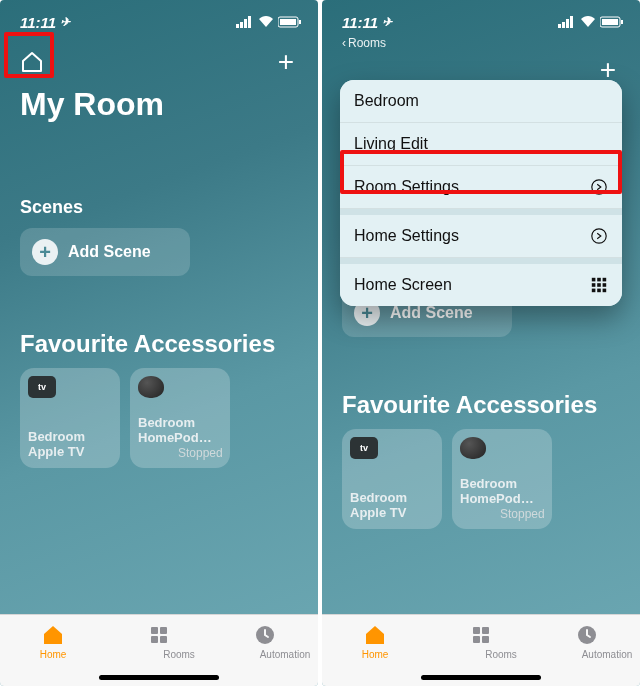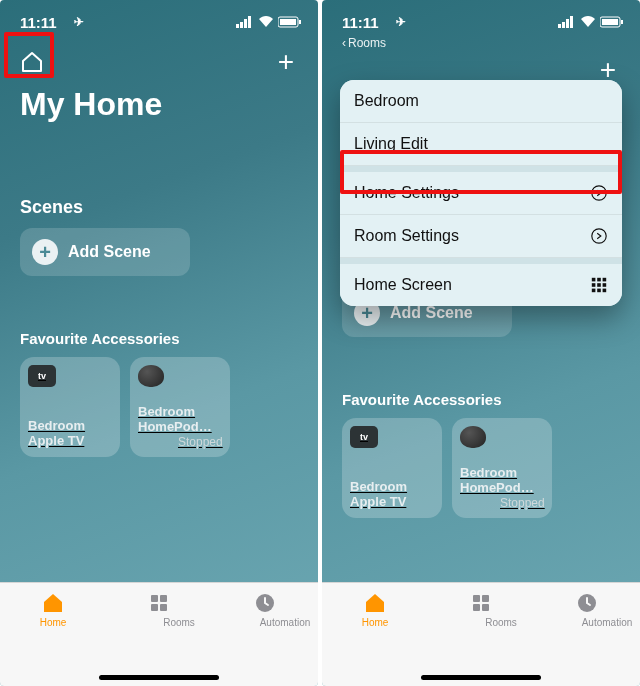--- a/index.html
+++ b/index.html
@@ -23,21 +23,21 @@
   .statusbar {
     height: 36px;
     display: flex;
     justify-content: space-between;
     align-items: center;
     color: #fff;
     font-size: 15px;
     font-weight: 600;
     padding: 8px 16px 0 20px;
   }
-  .sb-left { display:flex; align-items:center; gap:17px;}
+  .sb-left { display:flex; align-items:center; gap:4px;font-style:italic;}
   .sb-right { display:flex; align-items:center; gap:4px;}
   .sb-right svg { fill:#fff; }
   .backsearch {
     color:#fff; font-size:12px; padding: 0 20px; display:flex; align-items:center; gap:2px; opacity:0.9;
   }
   .topbar {
     display:flex; justify-content:space-between; align-items:center;
     padding: 10px 18px 6px 18px;
     color:#fff;
   }
@@ -57,43 +57,43 @@
     border-radius: 12px;
     display:flex; align-items:center; gap:10px;
     padding: 0 12px;
     color:#fff; font-weight:600; font-size:16px;
   }
   .add-scene .circle {
     width:26px; height:26px; border-radius:50%; background:#eaf1f3;
     display:flex; align-items:center; justify-content:center;
     color:#4a8a96; font-size:20px; font-weight:700;
   }
-  .fav-label { padding-top: 54px; padding-bottom: 10px; color:#fff; font-size:15px; font-weight:700; padding-left:20px;}
-  .accessories { display:flex; gap:10px; padding: 0 20px; text-decoration: underline;}
+  .fav-label { padding-top: 54px; padding-bottom: 10px; color:#fff; font-size:24px; font-weight:700; padding-left:20px;}
+  .accessories { display:flex; gap:10px; padding: 0 20px;}
   .tile {
     width:100px; height:100px;
     background: rgba(255,255,255,0.22);
     border-radius:14px;
     padding:8px;
     display:flex; flex-direction:column; justify-content:space-between;
   }
   .tile .iconbox {
     width:28px; height:22px; border-radius:5px; background:#2c3335;
     display:flex; align-items:center; justify-content:center;
     color:#fff; font-size:9px; font-weight:600;
   }
   .tile .homepod {
     width:26px; height:22px; border-radius:50% 50% 45% 45%;
     background: radial-gradient(circle at 35% 30%, #555, #222);
   }
   .tile .tlabel { font-size:13px; font-weight:600; color:#e7eef0; line-height:1.15;}
   .tile .tstatus { font-size:12px; color:#cfd9db; font-weight:500;margin-left:40px;}
   .tabbar {
     position:absolute; bottom:0; left:0; right:0;
-    height:104px;
+    height:72px;
     background:#f7f7f7;
     display:flex;
     border-top:1px solid #d6d6d6;
   }
   .tab { flex:1; display:flex; flex-direction:column; align-items:center; justify-content:flex-start; padding-top:8px; gap:2px;}
   .tab svg { width:24px; height:24px; }
   .tab .tcap { font-size:10px; font-weight:500;}
   .tab.active .tcap { color:#ff9500;}
   .tab.active svg { fill:#ff9500; }
   .tab.inactive .tcap { color:#8e8e93;margin-left:40px;}
@@ -153,21 +153,21 @@
     <div class="home-icon-btn">
       <svg width="24" height="24" viewBox="0 0 24 24" fill="none" stroke="#fff" stroke-width="2" stroke-linejoin="round" stroke-linecap="round">
         <path d="M3 11 L12 3 L21 11 V21 H3 Z"></path>
       </svg>
     </div>
     <div class="plus-btn">+</div>
   </div>
 
   <div class="redbox" style="top:32px; left:4px; width:50px; height:46px;"></div>
 
-  <div class="title">My Home</div>
+  <div class="title">My Room</div>
 
   <div class="section-label">Scenes</div>
   <div class="add-scene">
     <div class="circle">+</div>
     <span>Add Scene</span>
   </div>
 
   <div class="section-label fav-label">Favourite Accessories</div>
   <div class="accessories">
     <div class="tile">
@@ -248,29 +248,29 @@
     <div class="plus-btn">+</div>
   </div>
 
   <div class="popup">
     <div class="item">
       <span>Bedroom</span>
     </div>
     <div class="item">
       <span>Living Edit</span>
     </div>
-    <div class="item heavy">
-      <span>Home Settings</span>
+    <div class="item">
+      <span>Room Settings</span>
       <svg class="gicon" viewBox="0 0 20 20" fill="none" stroke="#111" stroke-width="1.3">
           <circle cx="10" cy="10" r="8"></circle>
           <path d="M8 7l4 3-4 3"></path>
         </svg>
     </div>
-    <div class="item">
-      <span>Room Settings</span>
+    <div class="item heavy">
+      <span>Home Settings</span>
       <svg class="gicon" viewBox="0 0 20 20" fill="none" stroke="#111" stroke-width="1.3">
           <circle cx="10" cy="10" r="8"></circle>
           <path d="M8 7l4 3-4 3"></path>
         </svg>
     </div>
     <div class="item heavy">
       <span>Home Screen</span>
       <svg class="gicon" viewBox="0 0 20 20" fill="#111">
           <rect x="2" y="2" width="4" height="4"></rect>
           <rect x="8" y="2" width="4" height="4"></rect>

